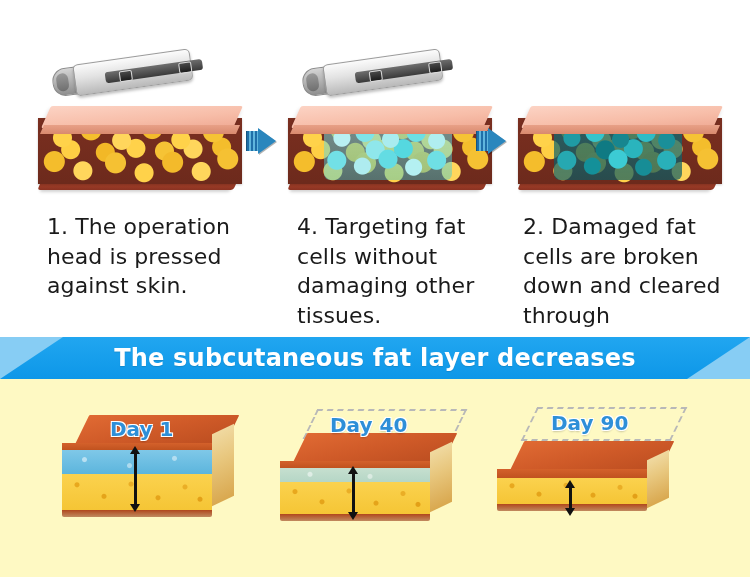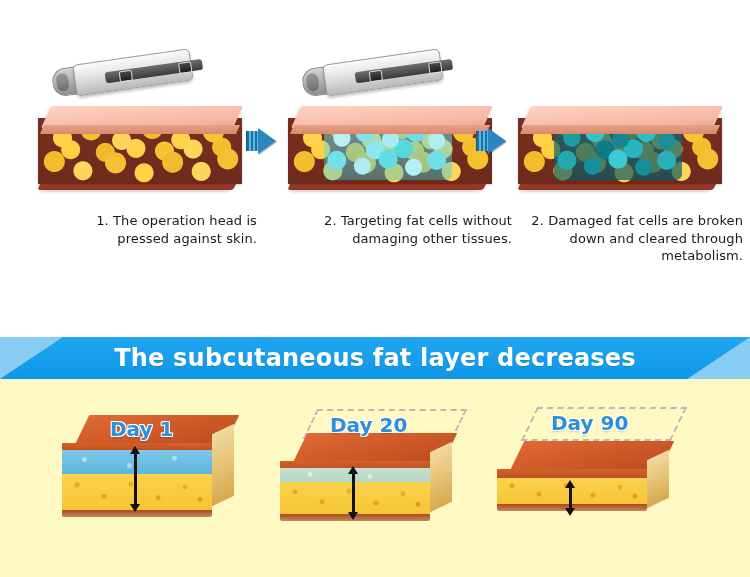--- a/index.html
+++ b/index.html
@@ -168,24 +168,23 @@
     position:absolute;left:12px;top:0;width:0;height:0;
     border-top:13px solid transparent;
     border-bottom:13px solid transparent;
     border-left:18px solid #2a86bd;
     filter:drop-shadow(1px 1px 0 rgba(0,0,0,.3));
   }
 
   
   .caption{
     position:absolute;
-    font-size:13px;line-height:1.35;color:#1a1a1a;
+    font-size:22px;line-height:1.35;color:#1a1a1a;
     font-family:"DejaVu Sans", sans-serif;
     letter-spacing:.1px;
-    text-align:right;
   }
   .caption.c1{left:47px;top:212px;width:210px;}
   .caption.c2{left:297px;top:212px;width:215px;}
   .caption.c3{left:523px;top:212px;width:220px;}
 
   
   .banner{
     position:absolute;left:0;top:337px;width:750px;height:42px;
     background:#87cdf4;
     overflow:hidden;
@@ -346,21 +345,21 @@
       <div class="slab"></div>
       <div class="slab-face"></div>
       <div class="fat-mass"></div>
       <div class="cool-zone dark"></div>
       <div class="skin"></div>
       <div class="skin-edge"></div>
     </div>
   </div>
 
   <div class="caption c1">1. The operation head is pressed against skin.</div>
-  <div class="caption c2">2. Targeting fat cells without damaging other tissues.</div>
+  <div class="caption c2">4. Targeting fat cells without damaging other tissues.</div>
   <div class="caption c3">2. Damaged fat cells are broken down and cleared through metabolism.</div>
 </div>
 
 <div class="banner">
   <div class="banner-para"></div>
   <div class="banner-title">The subcutaneous fat layer decreases</div>
 </div>
 
 <div class="bottom-section">
 
@@ -385,21 +384,21 @@
       <div class="block-top"></div>
       <div class="block-side" style="left:130px;top:14px;width:22px;height:60px;"></div>
       <div class="block-front" style="top:28px;">
         <div class="layer dermis" style="height:7px;"></div>
         <div class="layer pale" style="height:14px;"></div>
         <div class="layer fat" style="height:32px;"></div>
         <div class="layer muscle" style="height:7px;"></div>
       </div>
       <div class="thick-arrow" style="left:52px;top:40px;height:40px;"></div>
     </div>
-    <div class="day-label" style="left:42px;top:6px;">Day 20</div>
+    <div class="day-label" style="left:42px;top:6px;">Day 40</div>
   </div>
 
   <div class="daycard d3">
     <div class="ghost" style="left:22px;top:0px;width:146px;height:30px;"></div>
     <div class="blockwrap" style="left:10px;top:34px;">
       <div class="block-top"></div>
       <div class="block-side" style="left:130px;top:14px;width:22px;height:48px;"></div>
       <div class="block-front" style="top:28px;">
         <div class="layer dermis" style="height:9px;"></div>
         <div class="layer fat" style="height:26px;"></div>

